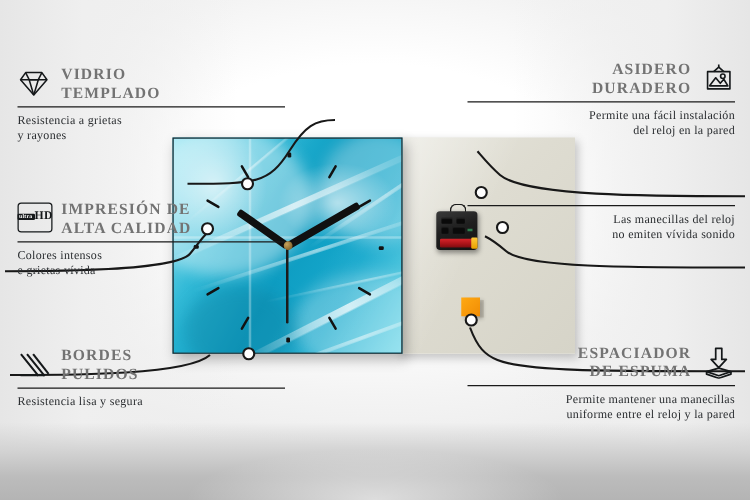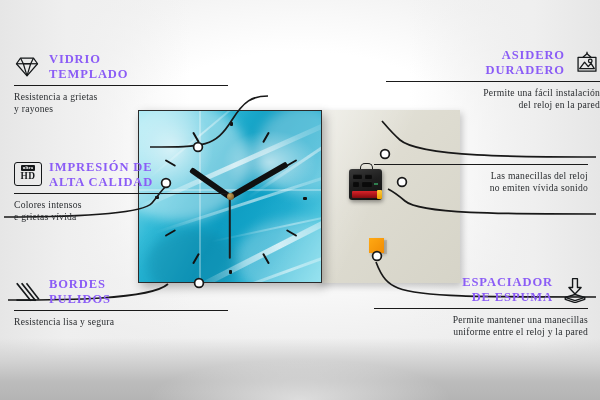--- a/index.html
+++ b/index.html
@@ -93,45 +93,45 @@
   .hand-s{width:62px;height:1.6px;margin-top:-.8px;background:#1b1b1b;}
   .pivot{position:absolute;left:50%;top:50%;width:7px;height:7px;margin-left:-3.5px;margin-top:-3.5px;
     border-radius:50%;background:radial-gradient(circle at 35% 35%,#c8a35e,#6d4f17);}
 
   
   .callout{position:absolute;width:230px;}
   .callout.left{text-align:left;}
   .callout.right{text-align:right;}
   .co-head{display:flex;align-items:center;gap:9px;}
   .callout.right .co-head{justify-content:flex-end;}
-  .co-title{font-size:12.5px;line-height:14.5px;letter-spacing:.9px;color:#8b5cf6;
+  .co-title{font-size:12.5px;line-height:14.5px;letter-spacing:.9px;color:#737373;
     font-weight:700;text-transform:uppercase;white-space:pre-line;}
   .co-rule{height:1.3px;background:#1a1a1a;margin-top:4px;margin-bottom:5px;}
   .co-desc{font-size:9.6px;line-height:11.6px;color:#2a2d30;letter-spacing:.25px;white-space:pre-line;}
   .co-icon{width:26px;height:26px;flex:0 0 26px;color:#15181a;}
   .co-icon svg{display:block;width:26px;height:26px;}
 
   #c-vidrio{left:14px;top:52px;}
   #c-vidrio .co-rule{width:214px;}
   #c-impresion{left:14px;top:160px;}
   #c-impresion .co-rule{width:214px;}
   #c-bordes{left:14px;top:277px;}
   #c-bordes .co-rule{width:214px;}
 
-  #c-asidero{right:0;top:48px;}
+  #c-asidero{right:12px;top:48px;}
   #c-asidero .co-rule{width:214px;margin-left:auto;}
   #c-mecanismo{right:12px;top:160px;}
   #c-mecanismo .co-rule{width:214px;margin-left:auto;}
   #c-espaciador{right:12px;top:275px;}
   #c-espaciador .co-rule{width:214px;margin-left:auto;}
 
   #connectors{position:absolute;left:0;top:0;width:600px;height:400px;pointer-events:none;}
 
   .hd-badge{border:1.6px solid #15181a;border-radius:3px;width:26px;height:22px;
-    display:flex;flex-direction:column;align-items:center;justify-content:center;line-height:1;}
+    display:flex;flex-direction:row;align-items:center;justify-content:center;line-height:1;}
   .hd-ultra{font-size:4.6px;font-weight:700;letter-spacing:.2px;background:#15181a;color:#fff;
     padding:.6px 1.6px;border-radius:1px;}
   .hd-hd{font-size:9.4px;font-weight:700;letter-spacing:.4px;margin-top:1px;}
 </style>
 </head>
 <body>
 
 <div id="stage">
 
   <div class="bg-base"></div>

